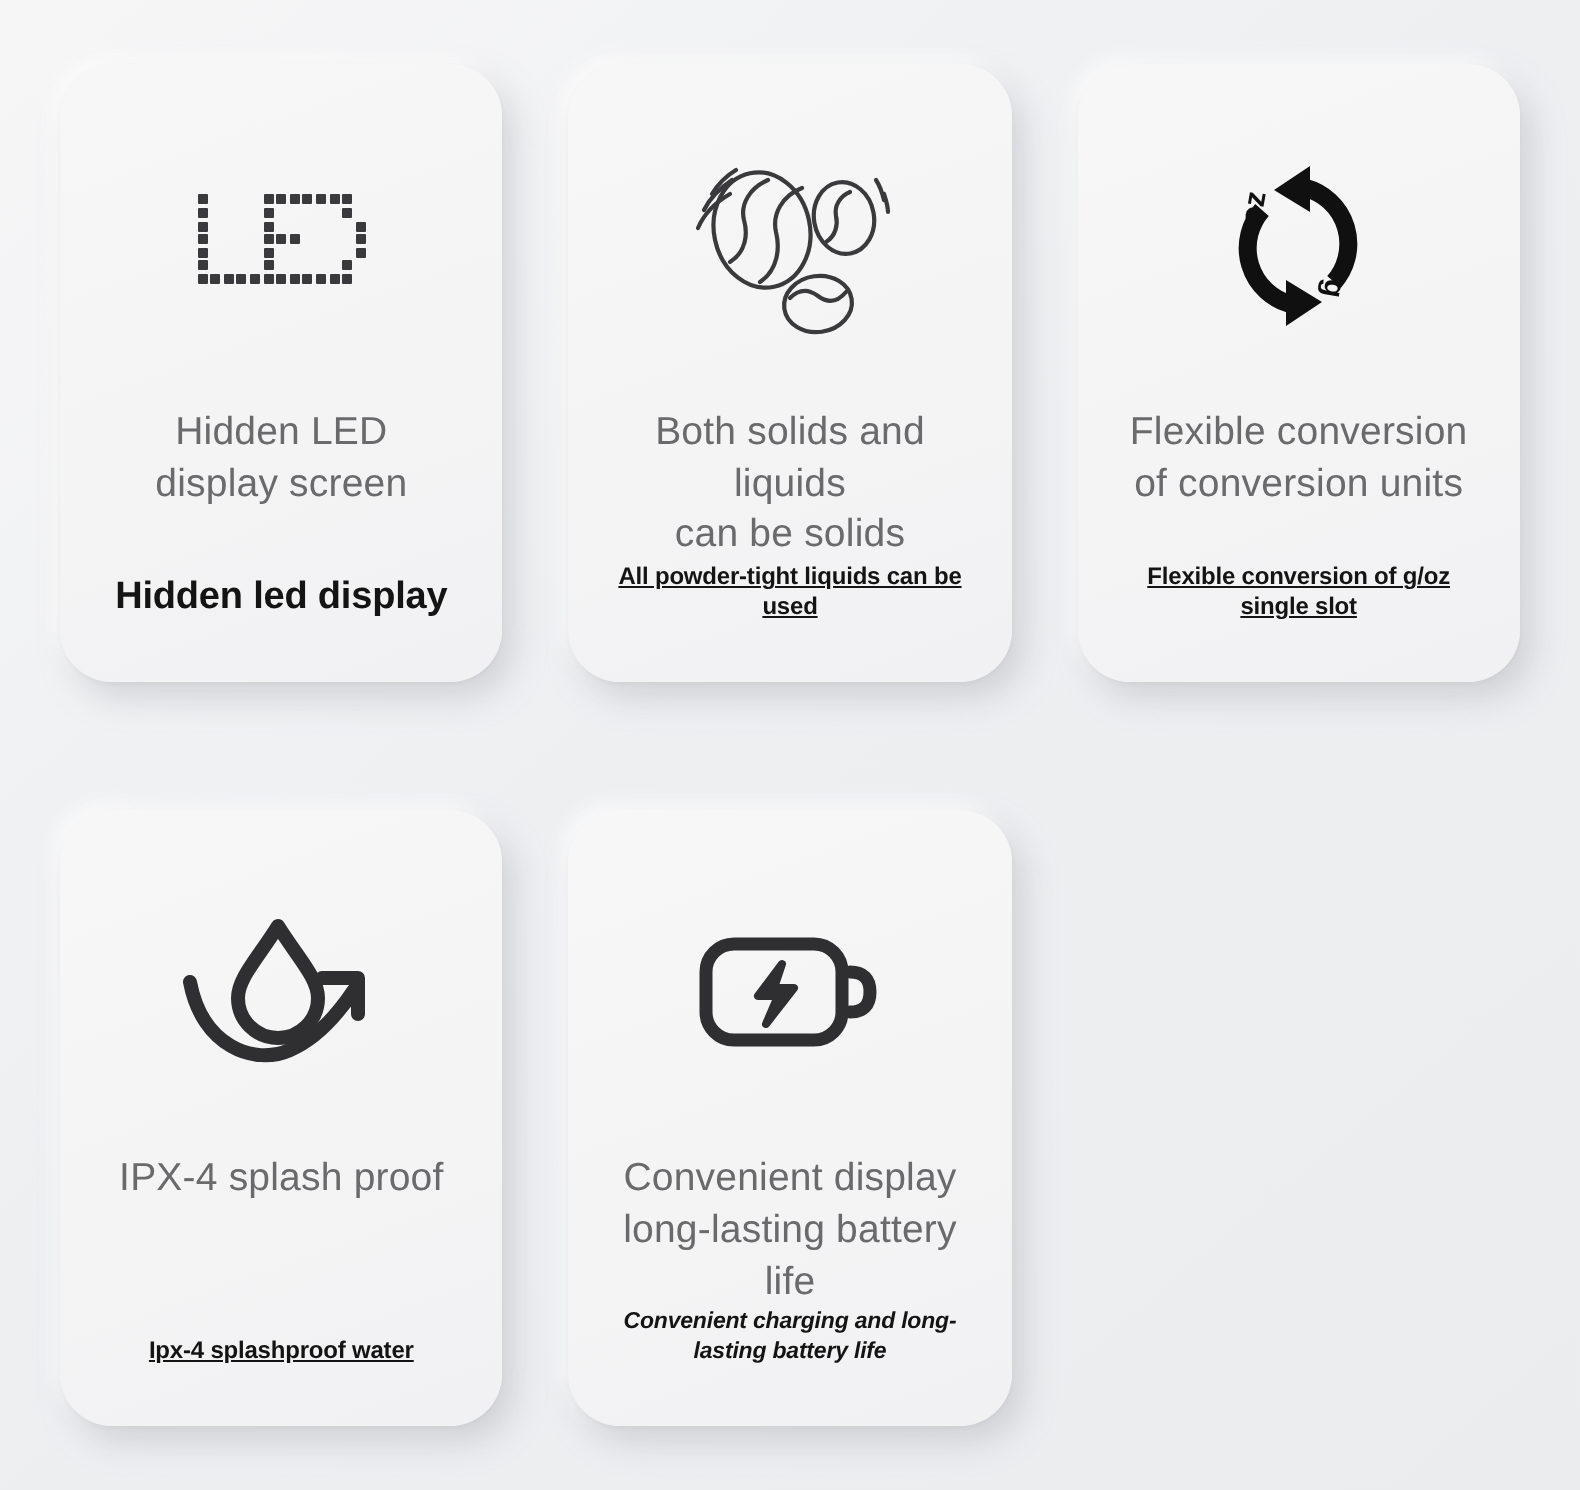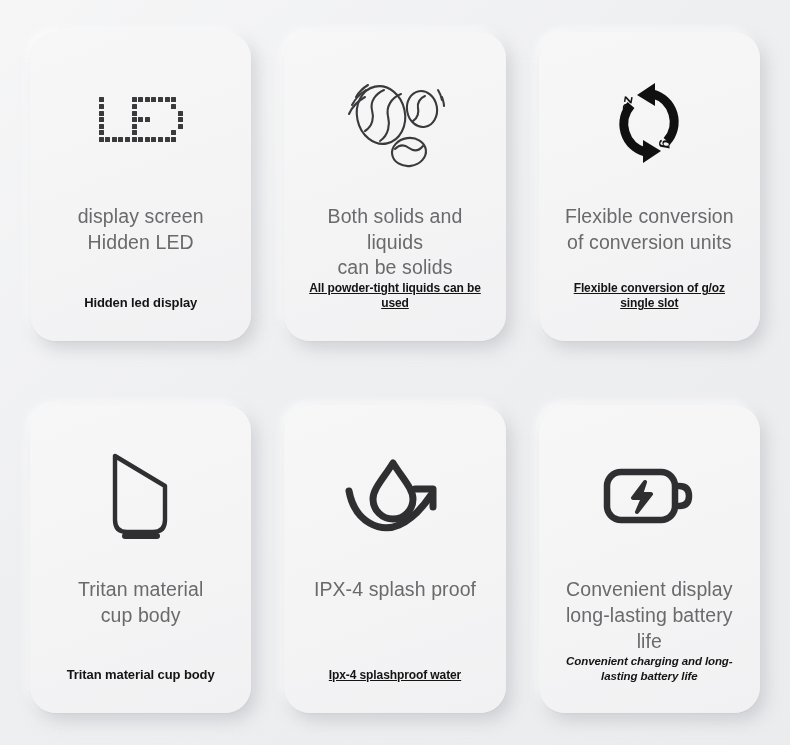--- a/index.html
+++ b/index.html
@@ -55,21 +55,21 @@
     line-height: 1.32;
     text-align: center;
     font-weight: 400;
     letter-spacing: 0.1px;
     margin-top: 22px;
     padding: 0 4px;
   }
 
   .card-sub {
     color: #141414;
-    font-size: 13px;
+    font-size: 19px;
     line-height: 1.25;
     font-weight: 700;
     text-align: center;
     letter-spacing: -0.1px;
     margin-top: auto;
     margin-bottom: 14px;
     padding: 0 6px;
   }
 
   .card-sub.small { font-size: 12px; text-decoration: underline; }
@@ -196,22 +196,22 @@
           <i class="off"></i>
           <i class="off"></i>
           <i class="off"></i>
           <i class="off"></i>
           <i class="off"></i>
           <i class="off"></i>
           <i class="off"></i>
         </div>
     </div>
     <div class="card-title">
+      <div>Hidden LED</div>
       <div>display screen</div>
-      <div>Hidden LED</div>
     </div>
     <div class="card-sub">Hidden led display</div>
   </div>
 
   <div class="feature-card">
     <div class="icon-wrap">
       <svg class="stroke-icon" width="104" height="96" viewBox="0 0 104 96" fill="none" stroke="#3a3a3c" stroke-width="2.1" stroke-linecap="round" stroke-linejoin="round">
 
         <ellipse cx="38" cy="40" rx="24" ry="29" transform="rotate(-12 38 40)"></ellipse>
         <path d="M22 56c8 -5 9 -14 7 -21 -2 -8 3 -16 12 -20"></path>
@@ -251,33 +251,20 @@
         <text x="60" y="62" fill="#101010" font-family="'Liberation Sans',sans-serif" font-size="15" font-weight="700" transform="rotate(100 60 62)">g</text>
       </svg>
     </div>
     <div class="card-title">
       <div>Flexible conversion</div>
       <div>of conversion units</div>
     </div>
     <div class="card-sub small">Flexible conversion of g/oz single slot</div>
   </div>
 
-  <div class="feature-card">
-    <div class="icon-wrap">
-      <svg class="stroke-icon" width="88" height="96" viewBox="0 0 88 96" fill="none" stroke="#2f2f31" stroke-width="4.4" stroke-linecap="round" stroke-linejoin="round">
-        <path d="M18 8 L18 72 q0 12 12 12 L56 84 q12 0 12 -12 L68 38 Z"></path>
-        <line x1="28" y1="88" x2="60" y2="88" stroke-width="6"></line>
-      </svg>
-    </div>
-    <div class="card-title">
-      <div>Tritan material</div>
-      <div>cup body</div>
-    </div>
-    <div class="card-sub">Tritan material cup body</div>
-  </div>
 
   <div class="feature-card">
     <div class="icon-wrap">
       <svg class="stroke-icon" width="108" height="82" viewBox="0 0 108 82" fill="none" stroke="#2f2f31" stroke-width="7" stroke-linecap="round" stroke-linejoin="round">
         <path d="M52 8 C62 24 72 34 72 44 a20 20 0 0 1 -40 0 c0 -10 10 -20 20 -36 Z"></path>
         <path d="M8 36 C14 68 40 78 58 70 C72 64 82 52 90 40"></path>
         <polyline points="74,34 92,34 92,52"></polyline>
       </svg>
     </div>
     <div class="card-title">

